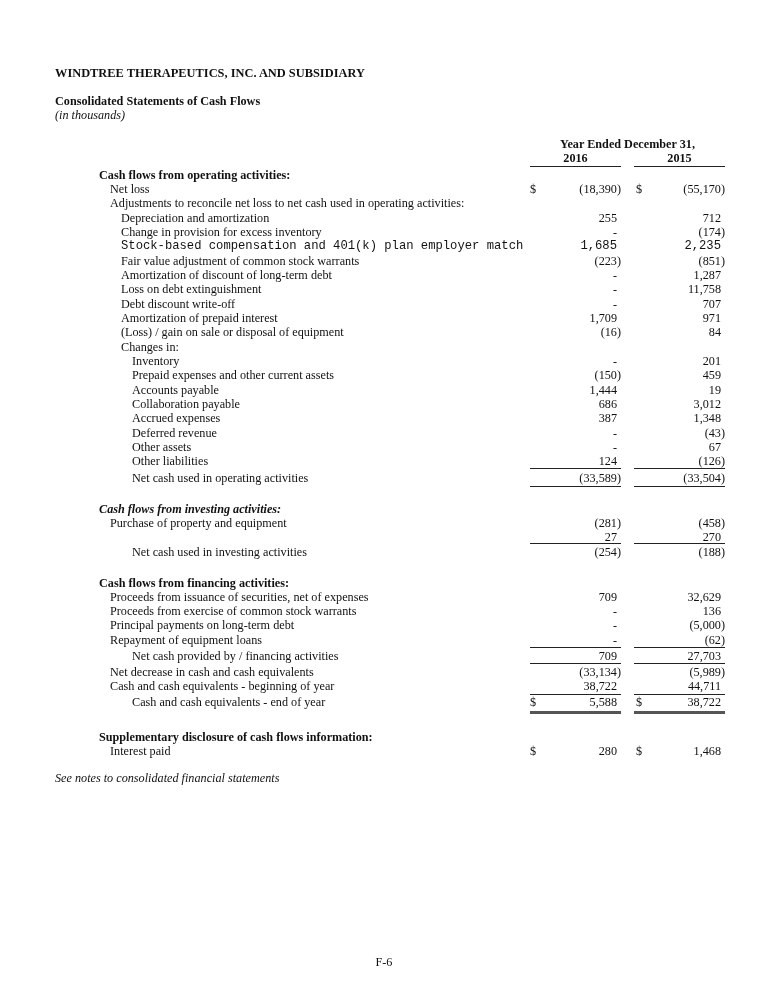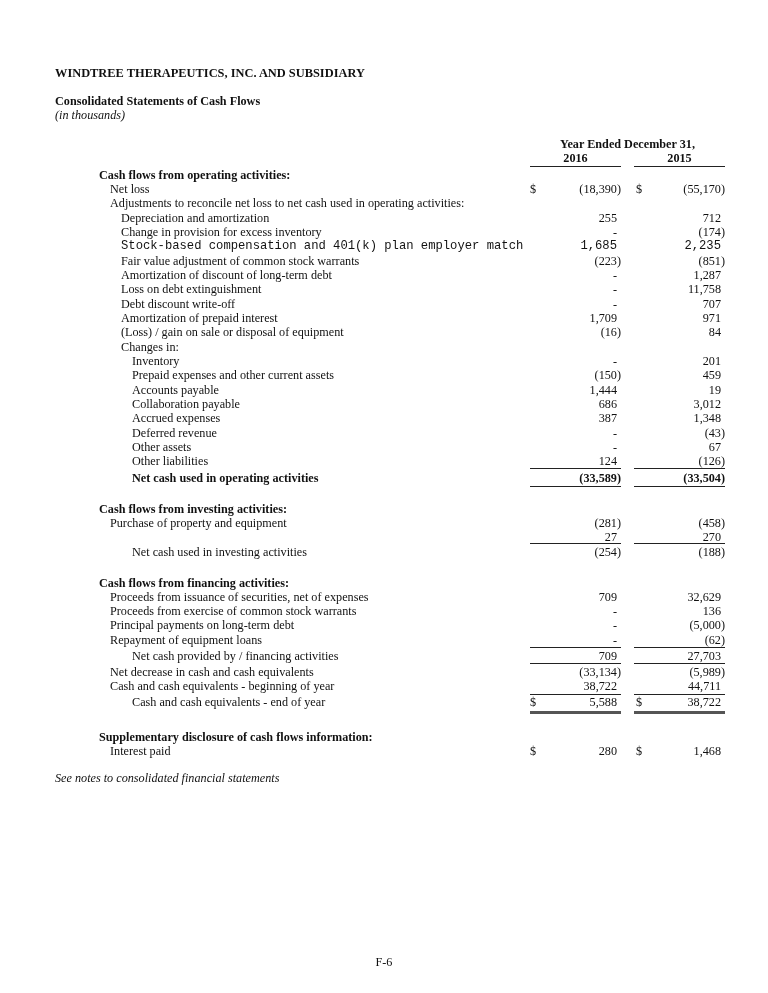--- a/index.html
+++ b/index.html
@@ -157,26 +157,26 @@
     <div class="row" style="top: 440px;">
       <span class="label l3">Other assets</span>
       <span class="num v16 pos">-</span>
       <span class="num v15 pos">67</span>
     </div>
     <div class="row" style="top: 454px;">
       <span class="label l3">Other liabilities</span>
       <span class="num v16 pos">124</span>
       <span class="num v15">(126)</span>
     </div>
-    <div class="row" style="top: 471px; font-weight: bold;">
+    <div class="row" style="top: 471px;">
       <span class="label l3">Net cash used in operating activities</span>
       <span class="num v16">(33,589)</span>
       <span class="num v15">(33,504)</span>
     </div>
-    <div class="row" style="top: 502px;">
+    <div class="row" style="top: 502px; font-style: italic;">
       <span class="label h">Cash flows from investing activities:</span>
     </div>
     <div class="row" style="top: 516px;">
       <span class="label l1">Purchase of property and equipment</span>
       <span class="num v16">(281)</span>
       <span class="num v15">(458)</span>
     </div>
     <div class="row" style="top: 530px;">
       <span class="num v16 pos">27</span>
       <span class="num v15 pos">270</span>

